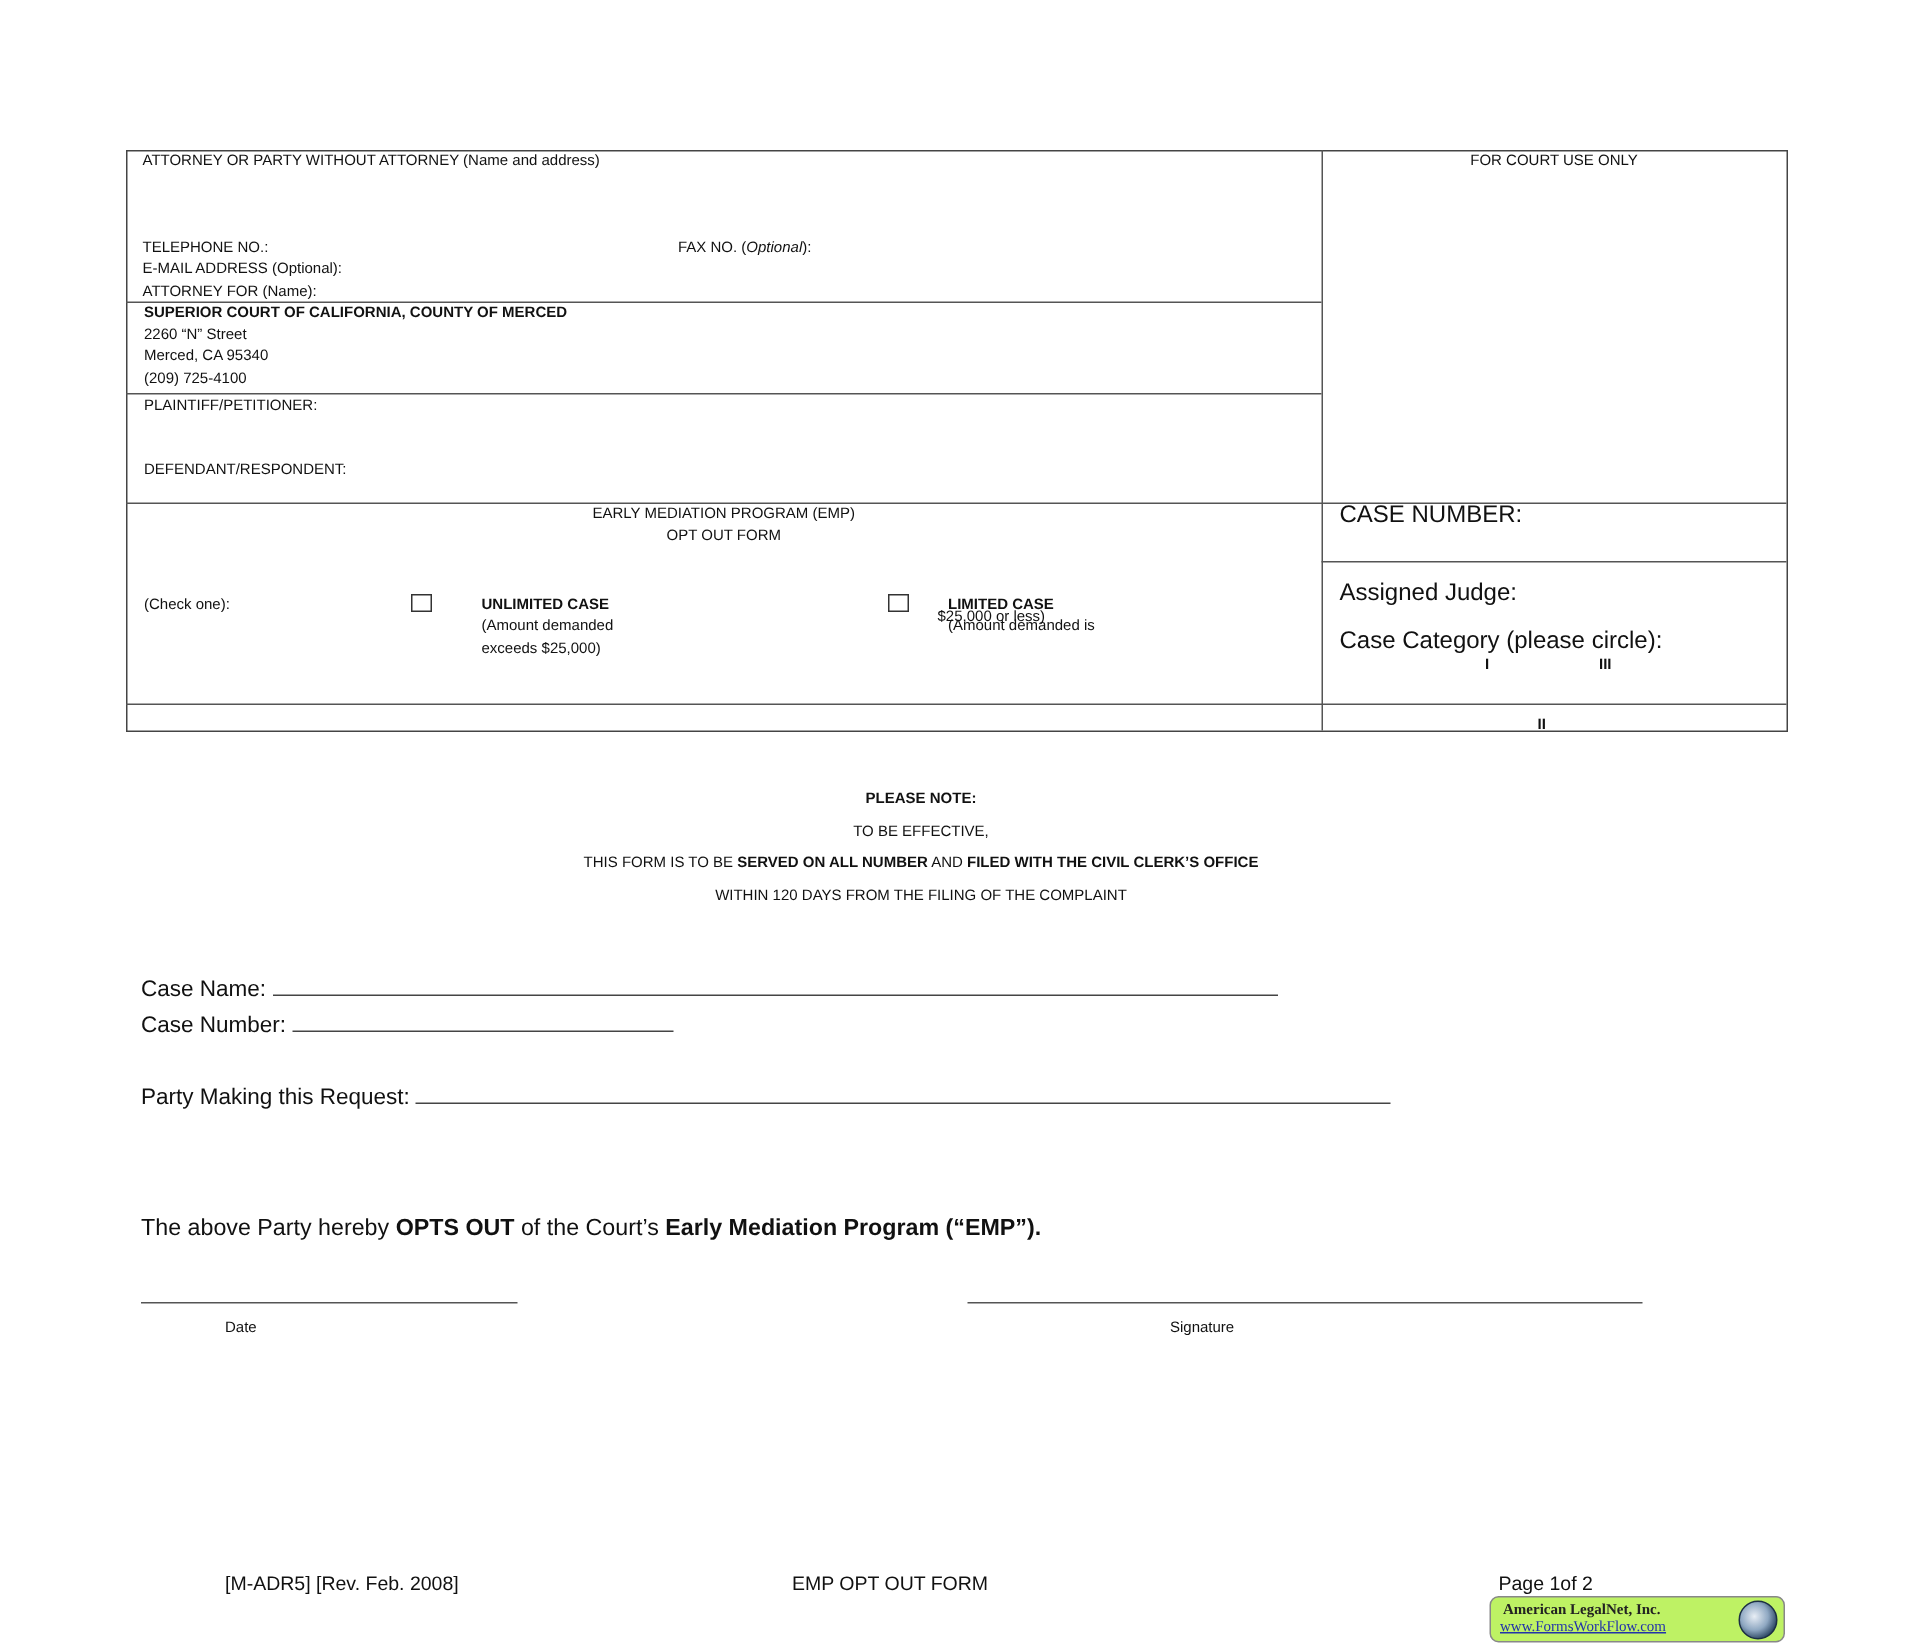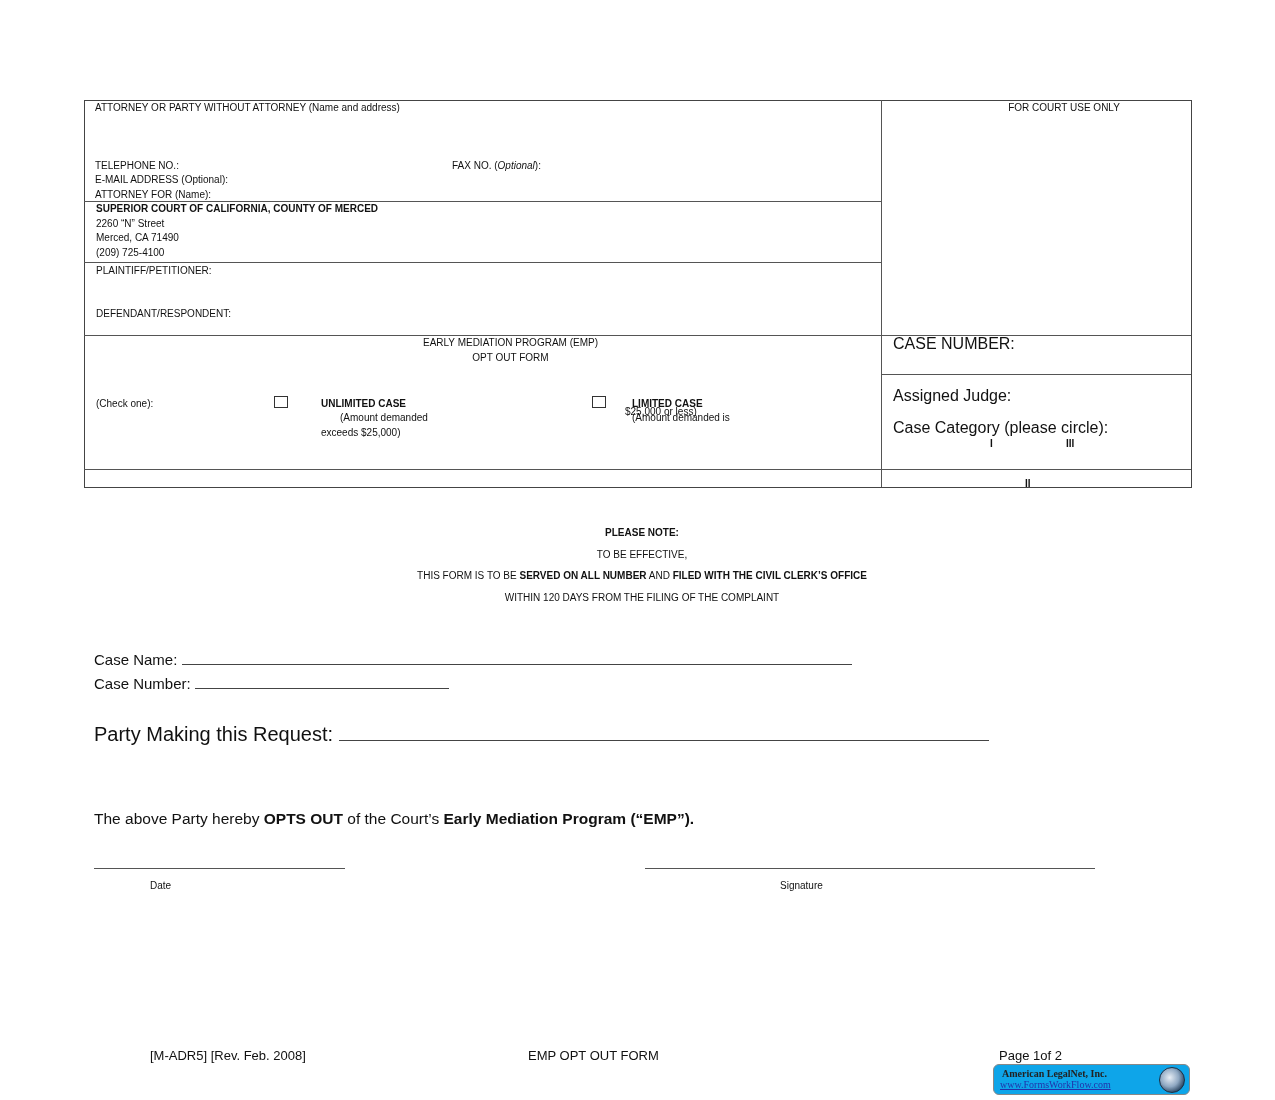--- a/index.html
+++ b/index.html
@@ -10,25 +10,25 @@
     .abs { position: absolute; }
     .t { font-size: 10px; line-height: 15px; white-space: nowrap; }
     .b { font-weight: bold; }
     .hline { position: absolute; height: 0; border-top: 1px solid #555; }
     .vline { position: absolute; width: 0; border-left: 1px solid #555; }
     .box { position: absolute; border: 1px solid #444; }
     .checkbox {
       position: absolute; width: 14px; height: 12px; border: 1.5px solid #333;
       background: #fff; box-sizing: border-box;
     }
-    .center { text-align: center; padding-left: 28px; }
+    .center { text-align: center; }
     .uline { display: inline-block; border-bottom: 1px solid #444; height: 12px; vertical-align: baseline; }
     .logo {
       position: absolute; left: 993px; top: 1064px; width: 195px; height: 29px;
-      border: 1px solid #888; border-radius: 6px; background: #0ea5e9;
+      border: 1px solid #888; border-radius: 6px; background: #bef264;
     }
     .logo .l1 { position: absolute; left: 8px; top: 3px; font-family: "Liberation Serif", serif; font-size: 10px; font-weight: bold; color: #222; }
     .logo .l2 { position: absolute; left: 6px; top: 14px; font-family: "Liberation Serif", serif; font-size: 10px; color: #2233aa; text-decoration: underline; }
     .logo .globe {
       position: absolute; right: 4px; top: 2px; width: 24px; height: 24px; border-radius: 50%;
       background: radial-gradient(circle at 40% 40%, #e8eef5 0%, #8fa8c2 45%, #2f4a66 75%, #0f2235 100%);
       border: 1px solid #1c2f44;
     }
   </style>
 </head>
@@ -47,34 +47,34 @@
 <div class="abs t" style="left:95px; top:100px;">ATTORNEY OR PARTY WITHOUT ATTORNEY (Name and address)</div>
 <div class="abs t" style="left:95px; top:158px;">TELEPHONE NO.:</div>
 <div class="abs t" style="left:452px; top:158px;">
   <span>FAX NO. (</span><i>Optional</i><span>):</span>
 </div>
 <div class="abs t" style="left:95px; top:172px;">E-MAIL ADDRESS (Optional):</div>
 <div class="abs t" style="left:95px; top:187px;">ATTORNEY FOR (Name):</div>
 
 <div class="abs t b" style="left:96px; top:201px;">SUPERIOR COURT OF CALIFORNIA, COUNTY OF MERCED</div>
 <div class="abs t" style="left:96px; top:216px;">2260 “N” Street</div>
-<div class="abs t" style="left:96px; top:230px;">Merced, CA 71490</div>
+<div class="abs t" style="left:96px; top:230px;">Merced, CA 95340</div>
 <div class="abs t" style="left:96px; top:245px;">(209) 725-4100</div>
 
 <div class="abs t" style="left:96px; top:263px;">PLAINTIFF/PETITIONER:</div>
 <div class="abs t" style="left:96px; top:306px;">DEFENDANT/RESPONDENT:</div>
 
 <div class="abs t center" style="left:84px; width:797px; top:335px;">EARLY MEDIATION PROGRAM  (EMP)</div>
 <div class="abs t center" style="left:84px; width:797px; top:350px;">OPT OUT FORM</div>
 
 <div class="abs t" style="left:96px; top:396px;">(Check one):</div>
 
 <div class="checkbox" style="left:274px; top:396px;"></div>
 <div class="abs t b" style="left:321px; top:396px;">UNLIMITED CASE</div>
-<div class="abs t" style="left:321px; top:410px;margin-left:19px;">(Amount demanded</div>
+<div class="abs t" style="left:321px; top:410px;">(Amount demanded</div>
 <div class="abs t" style="left:321px; top:425px;">exceeds $25,000)</div>
 
 <div class="checkbox" style="left:592px; top:396px;"></div>
 <div class="abs t b" style="left:632px; top:396px;">LIMITED CASE</div>
 <div class="abs t" style="left:632px; top:410px;">(Amount demanded is</div>
 <div class="abs t" style="left:625px; top:404px;">$25,000 or less)</div>
 
 <div class="abs t center" style="left:881px; width:310px; top:100px;">FOR COURT USE ONLY</div>
 <div class="abs" style="left:893px; top:336px; font-size:16px; line-height:16px; white-space:nowrap;">CASE NUMBER:</div>
 <div class="abs" style="left:893px; top:388px; font-size:16px; line-height:16px; white-space:nowrap;">Assigned Judge:</div>
@@ -91,21 +91,21 @@
 <div class="abs t center" style="left:0; width:1228px; top:590px;">WITHIN 120 DAYS FROM THE FILING OF THE COMPLAINT</div>
 
 <div class="abs" style="left:94px; top:651px; font-size:15px; white-space:nowrap;">
   <span>Case Name:</span>
   <span class="uline" style="width:670px;"></span>
 </div>
 <div class="abs" style="left:94px; top:675px; font-size:15px; white-space:nowrap;">
   <span>Case Number:</span>
   <span class="uline" style="width:254px;"></span>
 </div>
-<div class="abs" style="left:94px; top:723px; font-size:20px; white-space:nowrap;">
+<div class="abs" style="left:94px; top:723px; font-size:15px; white-space:nowrap;">
   <span>Party Making this Request:</span>
   <span class="uline" style="width:650px;"></span>
 </div>
 
 <div class="abs" style="left:94px; top:810px; font-size:15.5px; white-space:nowrap;">
   <span>The above Party hereby </span><b>OPTS OUT</b><span> of the Court’s </span><b>Early Mediation Program (“EMP”).</b>
 </div>
 
 <div class="hline" style="left:94px; top:868px; width:251px; border-top-color:#555;"></div>
 <div class="abs t" style="left:150px; top:878px;">Date</div>

